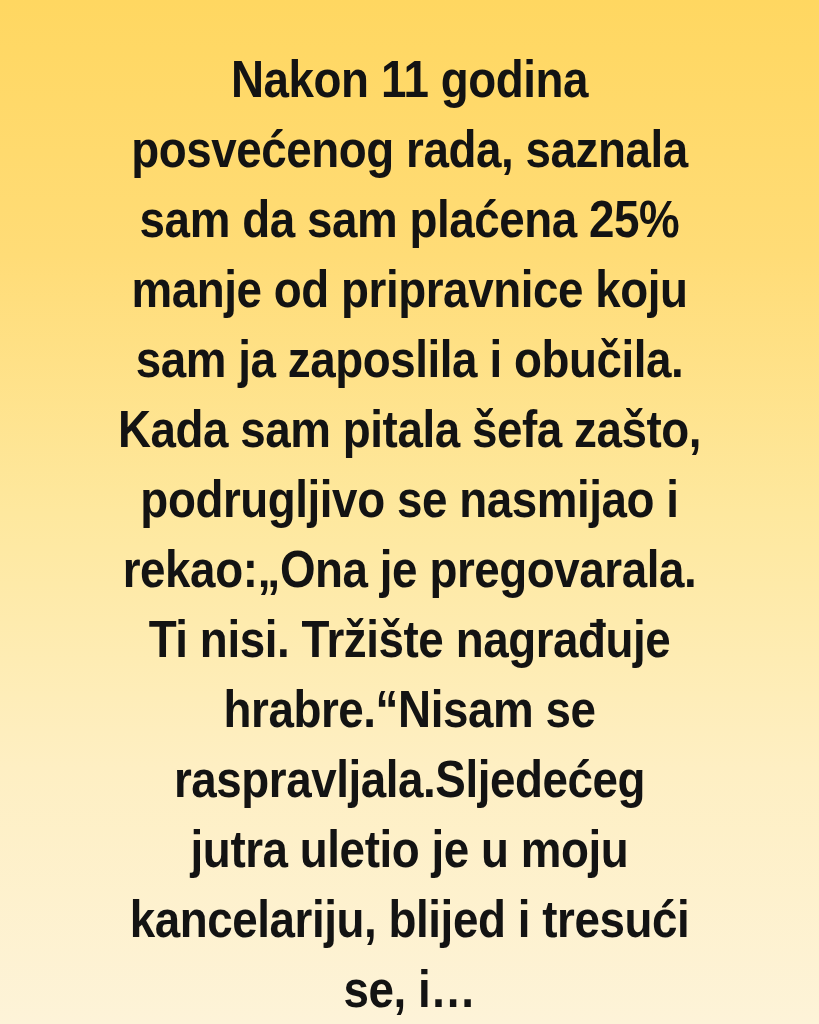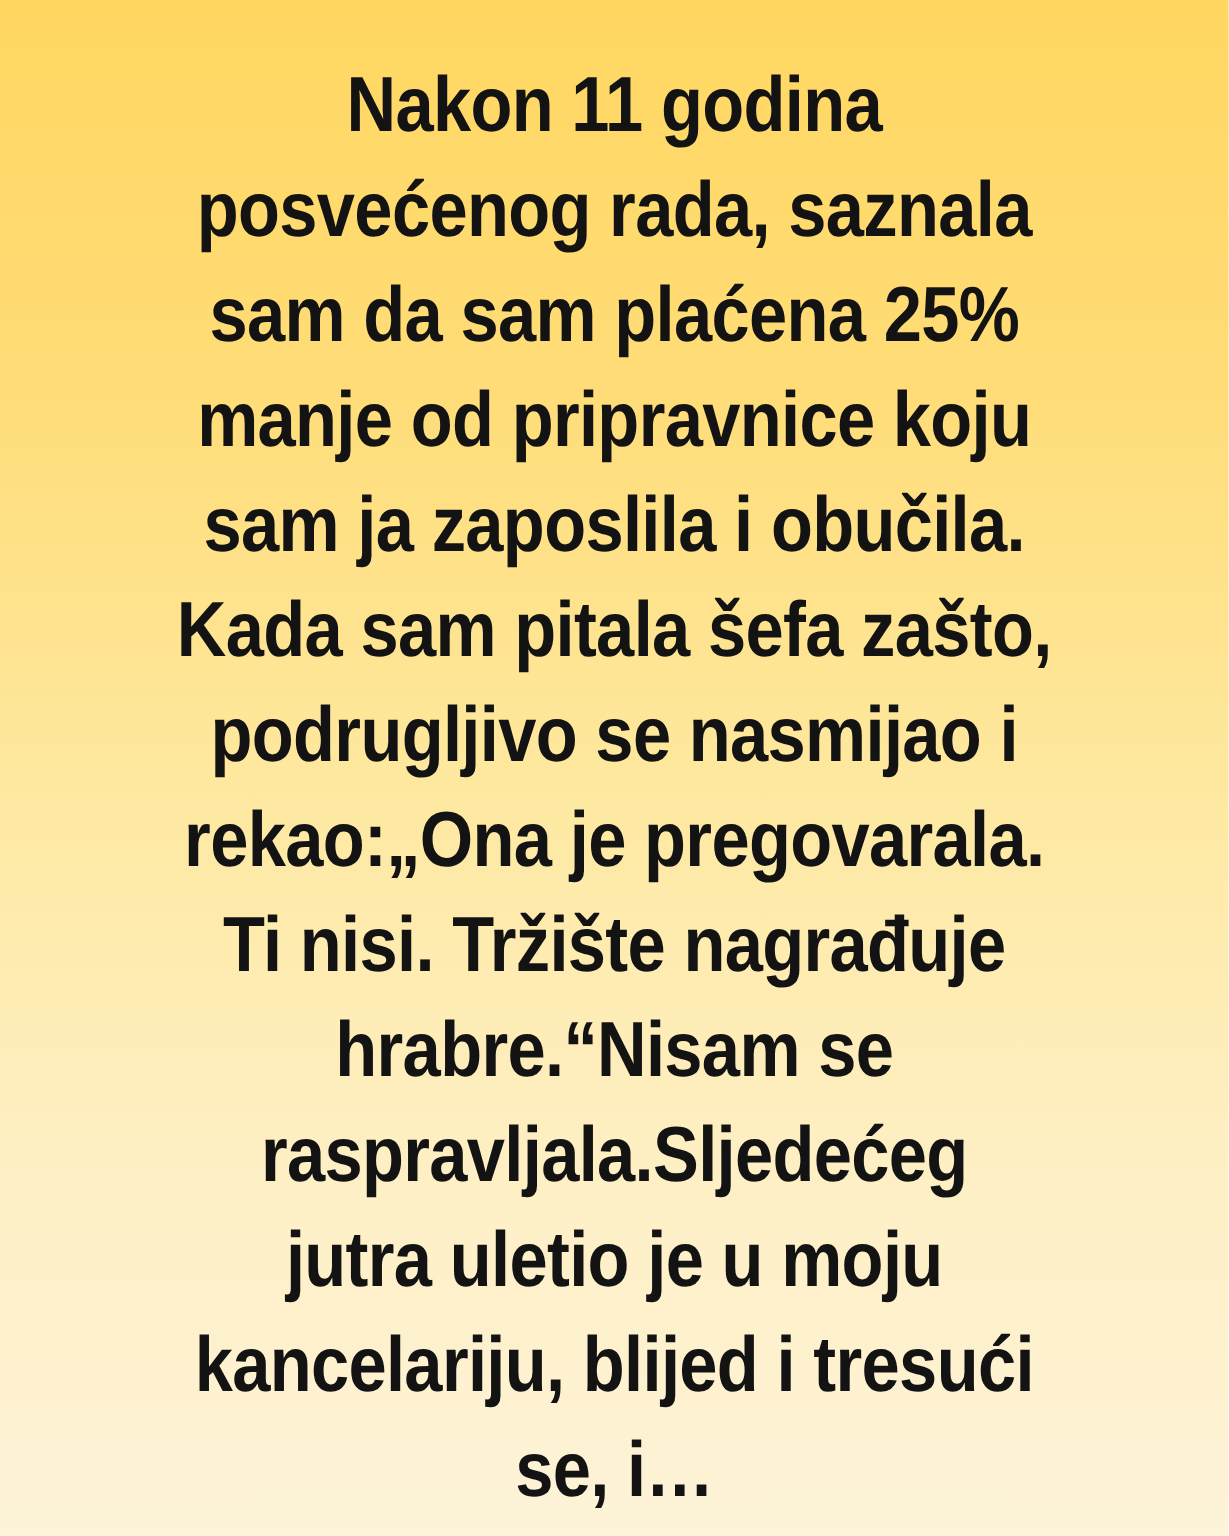--- a/index.html
+++ b/index.html
@@ -15,21 +15,21 @@
       #ffdc77 25%,
       #fee89e 50%,
       #feefc3 75%,
       #fdf3d8 100%);
     font-family: "Liberation Sans", sans-serif;
   }
   .quote-card {
     width: 819px;
     height: 1024px;
     display: flex;
-    align-items: center;
+    align-items: flex-end;
     justify-content: center;
   }
   .story {
     margin-top: 26px;
     width: 100%;
     text-align: center;
     transform: scaleX(0.88);
     transform-origin: 50% 0;
   }
   .story-line {

